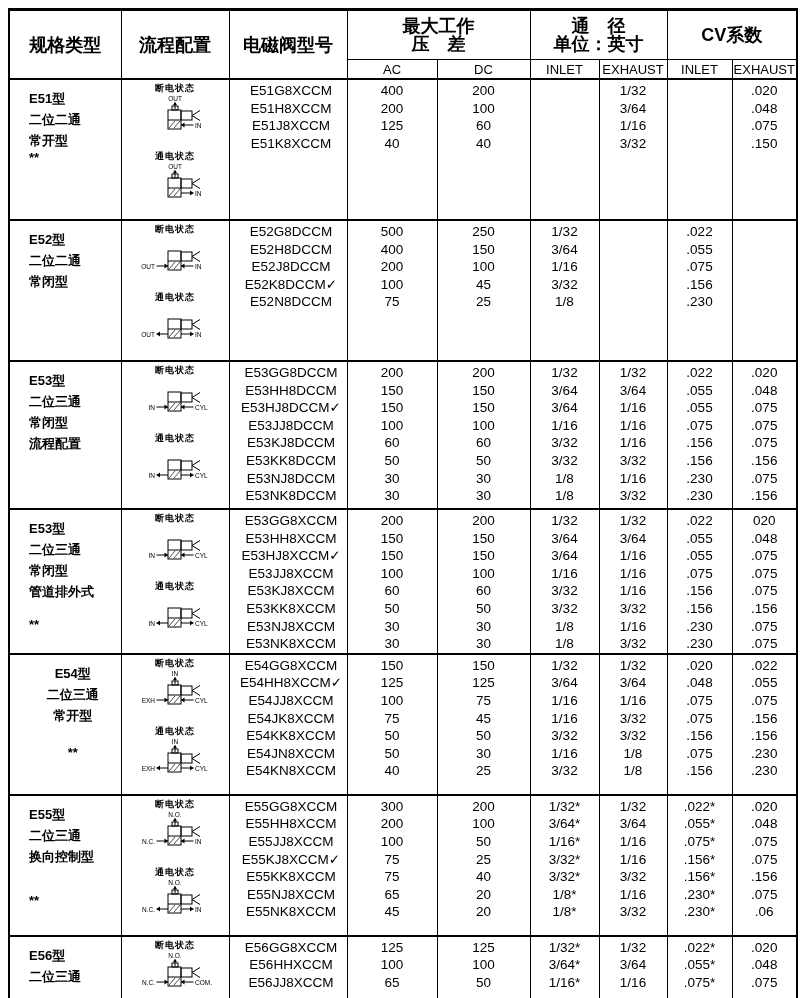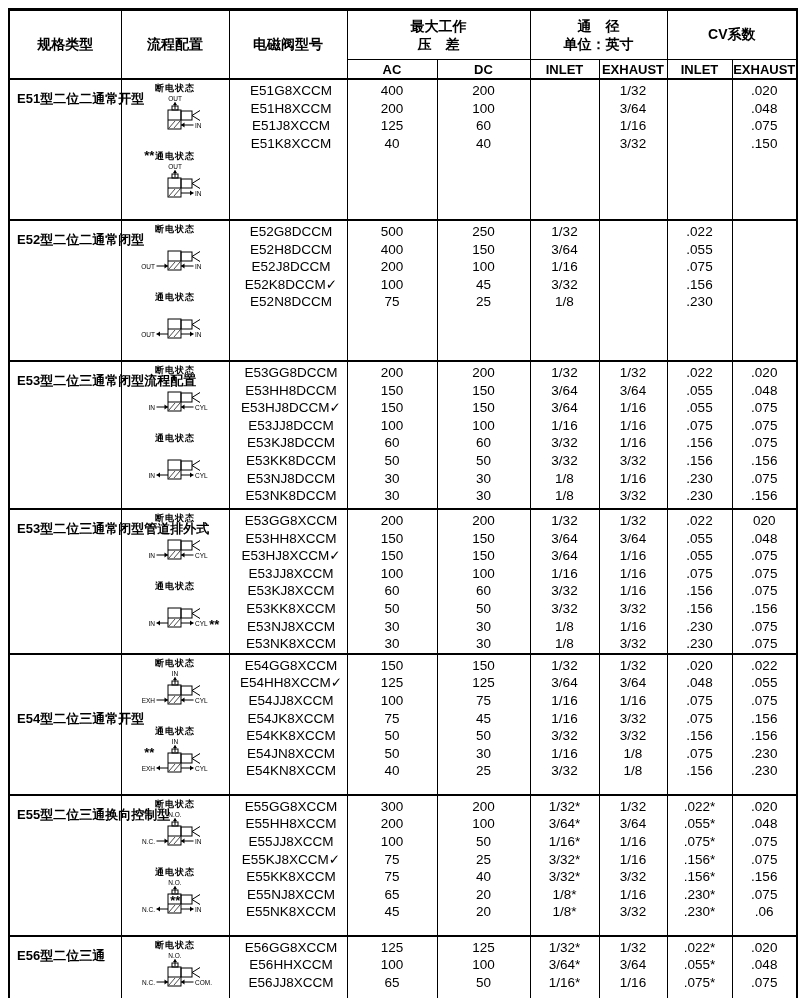--- a/index.html
+++ b/index.html
@@ -7,26 +7,26 @@
     width:800px;height:998px;background:#ffffff;color:#000;
     font-family:"Liberation Sans","DejaVu Sans",sans-serif;
     overflow:hidden;
   }
   .page{padding:8px 4px 0 8px;}
   table{
     border-collapse:collapse;table-layout:fixed;width:788px;
     border:2px solid #000;border-top:3px solid #000;
   }
   th,td{border:1px solid #000;padding:0;}
-  thead tr.h1 th{height:48px;font-size:14px;font-weight:bold;vertical-align:middle;text-align:center;}
-  thead tr.h2 th{height:18px;font-size:13px;font-weight:bold;text-align:center;border-bottom:2px solid #000;}
+  thead tr.h1 th{height:48px;font-size:18px;font-weight:bold;vertical-align:middle;text-align:center;}
+  thead tr.h2 th{height:18px;font-size:13px;font-weight:normal;text-align:center;border-bottom:2px solid #000;}
   thead .two-line{line-height:18px;}
   tbody tr{border-top:2px solid #000;}
   td.spec-cell{vertical-align:top;}
-  .spec-inner{display:flex;flex-direction:row;padding:8px 4px 6px 7px;box-sizing:border-box;}
+  .spec-inner{display:flex;flex-direction:column;padding:8px 4px 6px 19px;box-sizing:border-box;}
   .spec-line{font-size:13px;font-weight:bold;line-height:21px;white-space:nowrap;}
   .spec-mark{font-size:13px;font-weight:bold;margin-top:auto;margin-bottom:14px;line-height:14px;}
   td.flow-cell{vertical-align:top;text-align:center;padding-top:3px;}
   .diagram{margin-bottom:1px;}
   .state-label{font-size:9px;font-weight:bold;letter-spacing:1px;line-height:11px;margin-top:0;}
   td.data-cell{vertical-align:top;text-align:center;padding-top:2px;}
   .cell-line{height:17.6px;line-height:17.6px;font-size:13.5px;white-space:nowrap;overflow:hidden;}
   .model-line{text-align:center;padding-left:6px;}
   svg text{font-family:"Liberation Sans","DejaVu Sans",sans-serif;}
 </style>

